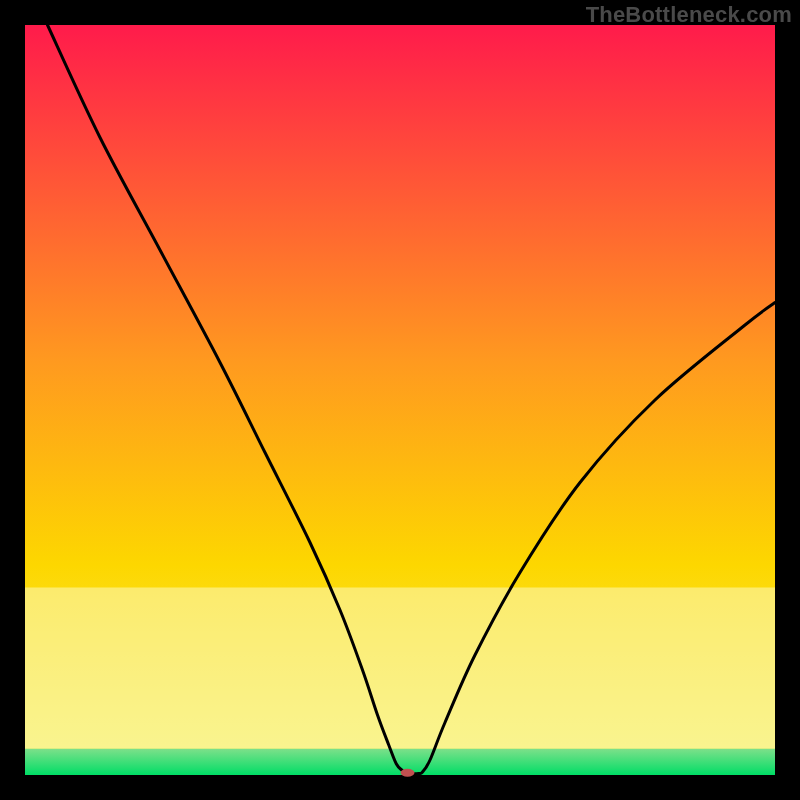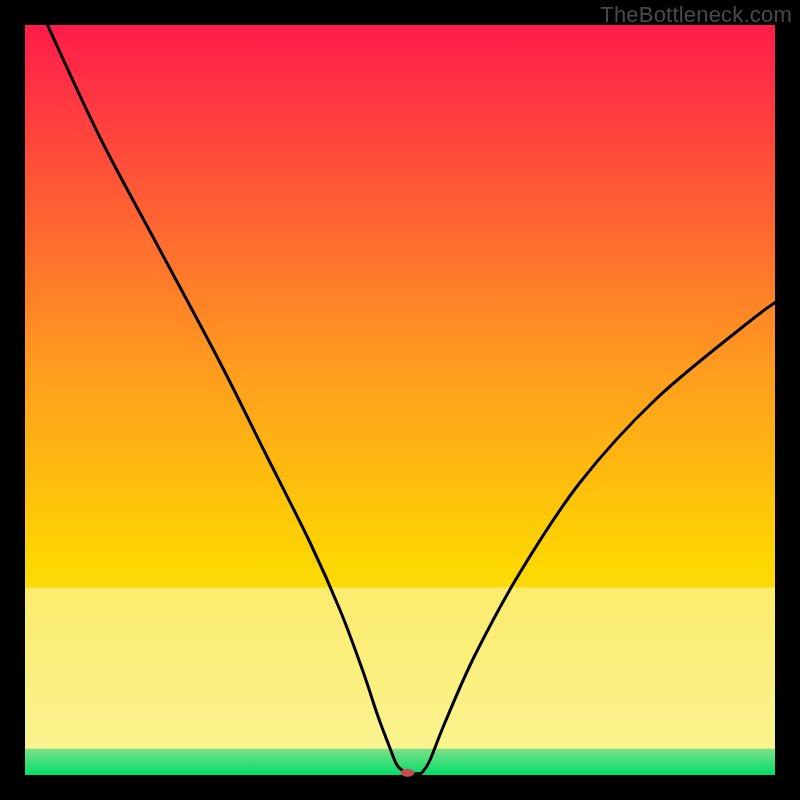--- a/index.html
+++ b/index.html
@@ -18,21 +18,21 @@
     width: 800px;
     height: 800px;
     box-sizing: border-box;
   }
   .watermark {
     position: absolute;
     top: 2px;
     right: 8px;
     color: #4a4a4a;
     font-size: 22px;
-    font-weight: 400;
+    font-weight: 700;
     z-index: 10;
     letter-spacing: 0.2px;
   }
   svg {
     display: block;
   }
 </style>
 </head>
 <body>
 

